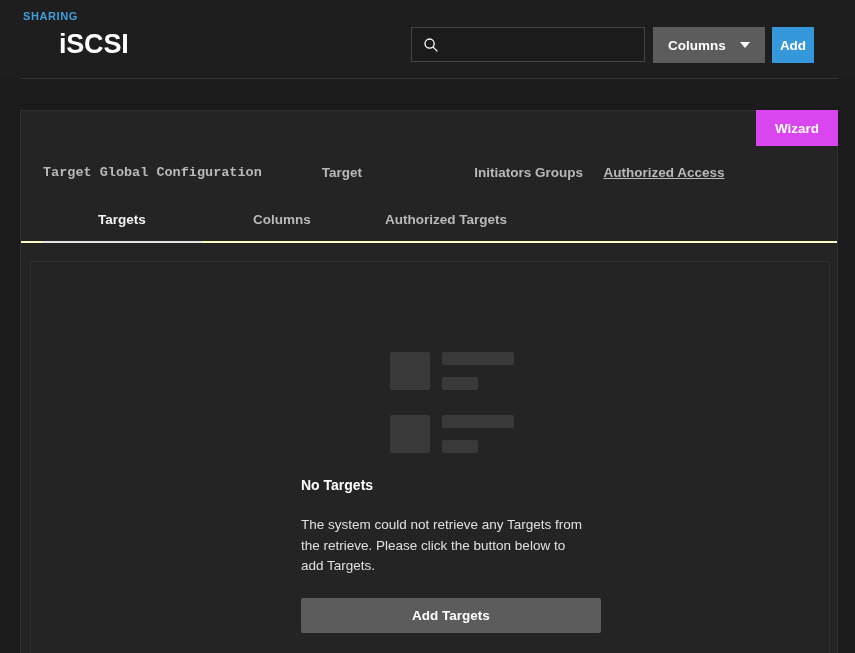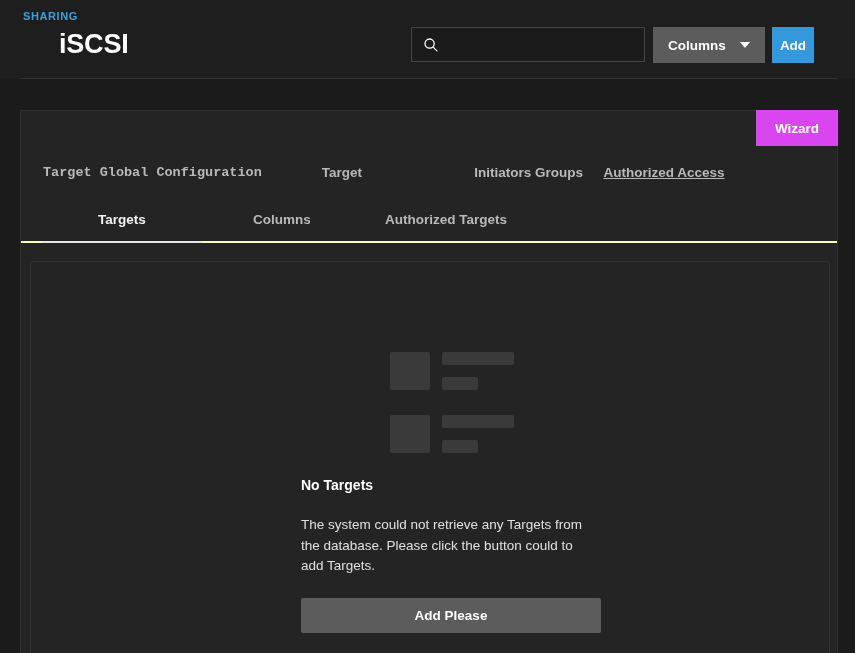--- a/index.html
+++ b/index.html
@@ -351,19 +351,19 @@
         </div>
         <div class="skel-row">
           <div class="skel-square"></div>
           <div class="skel-bar-long"></div>
           <div class="skel-bar-short"></div>
         </div>
       </div>
 
       <div class="empty-state">
         <div class="empty-title">No Targets</div>
-        <div class="empty-desc">The system could not retrieve any Targets from the database. Please click the button could to add Targets.</div>
+        <div class="empty-desc">The system could not retrieve any Targets from the retrieve. Please click the button below to add Targets.</div>
       </div>
 
-      <button class="add-targets-btn">Add Please</button>
+      <button class="add-targets-btn">Add Targets</button>
     </div>
   </div>
 </div>
 
 </body></html>

